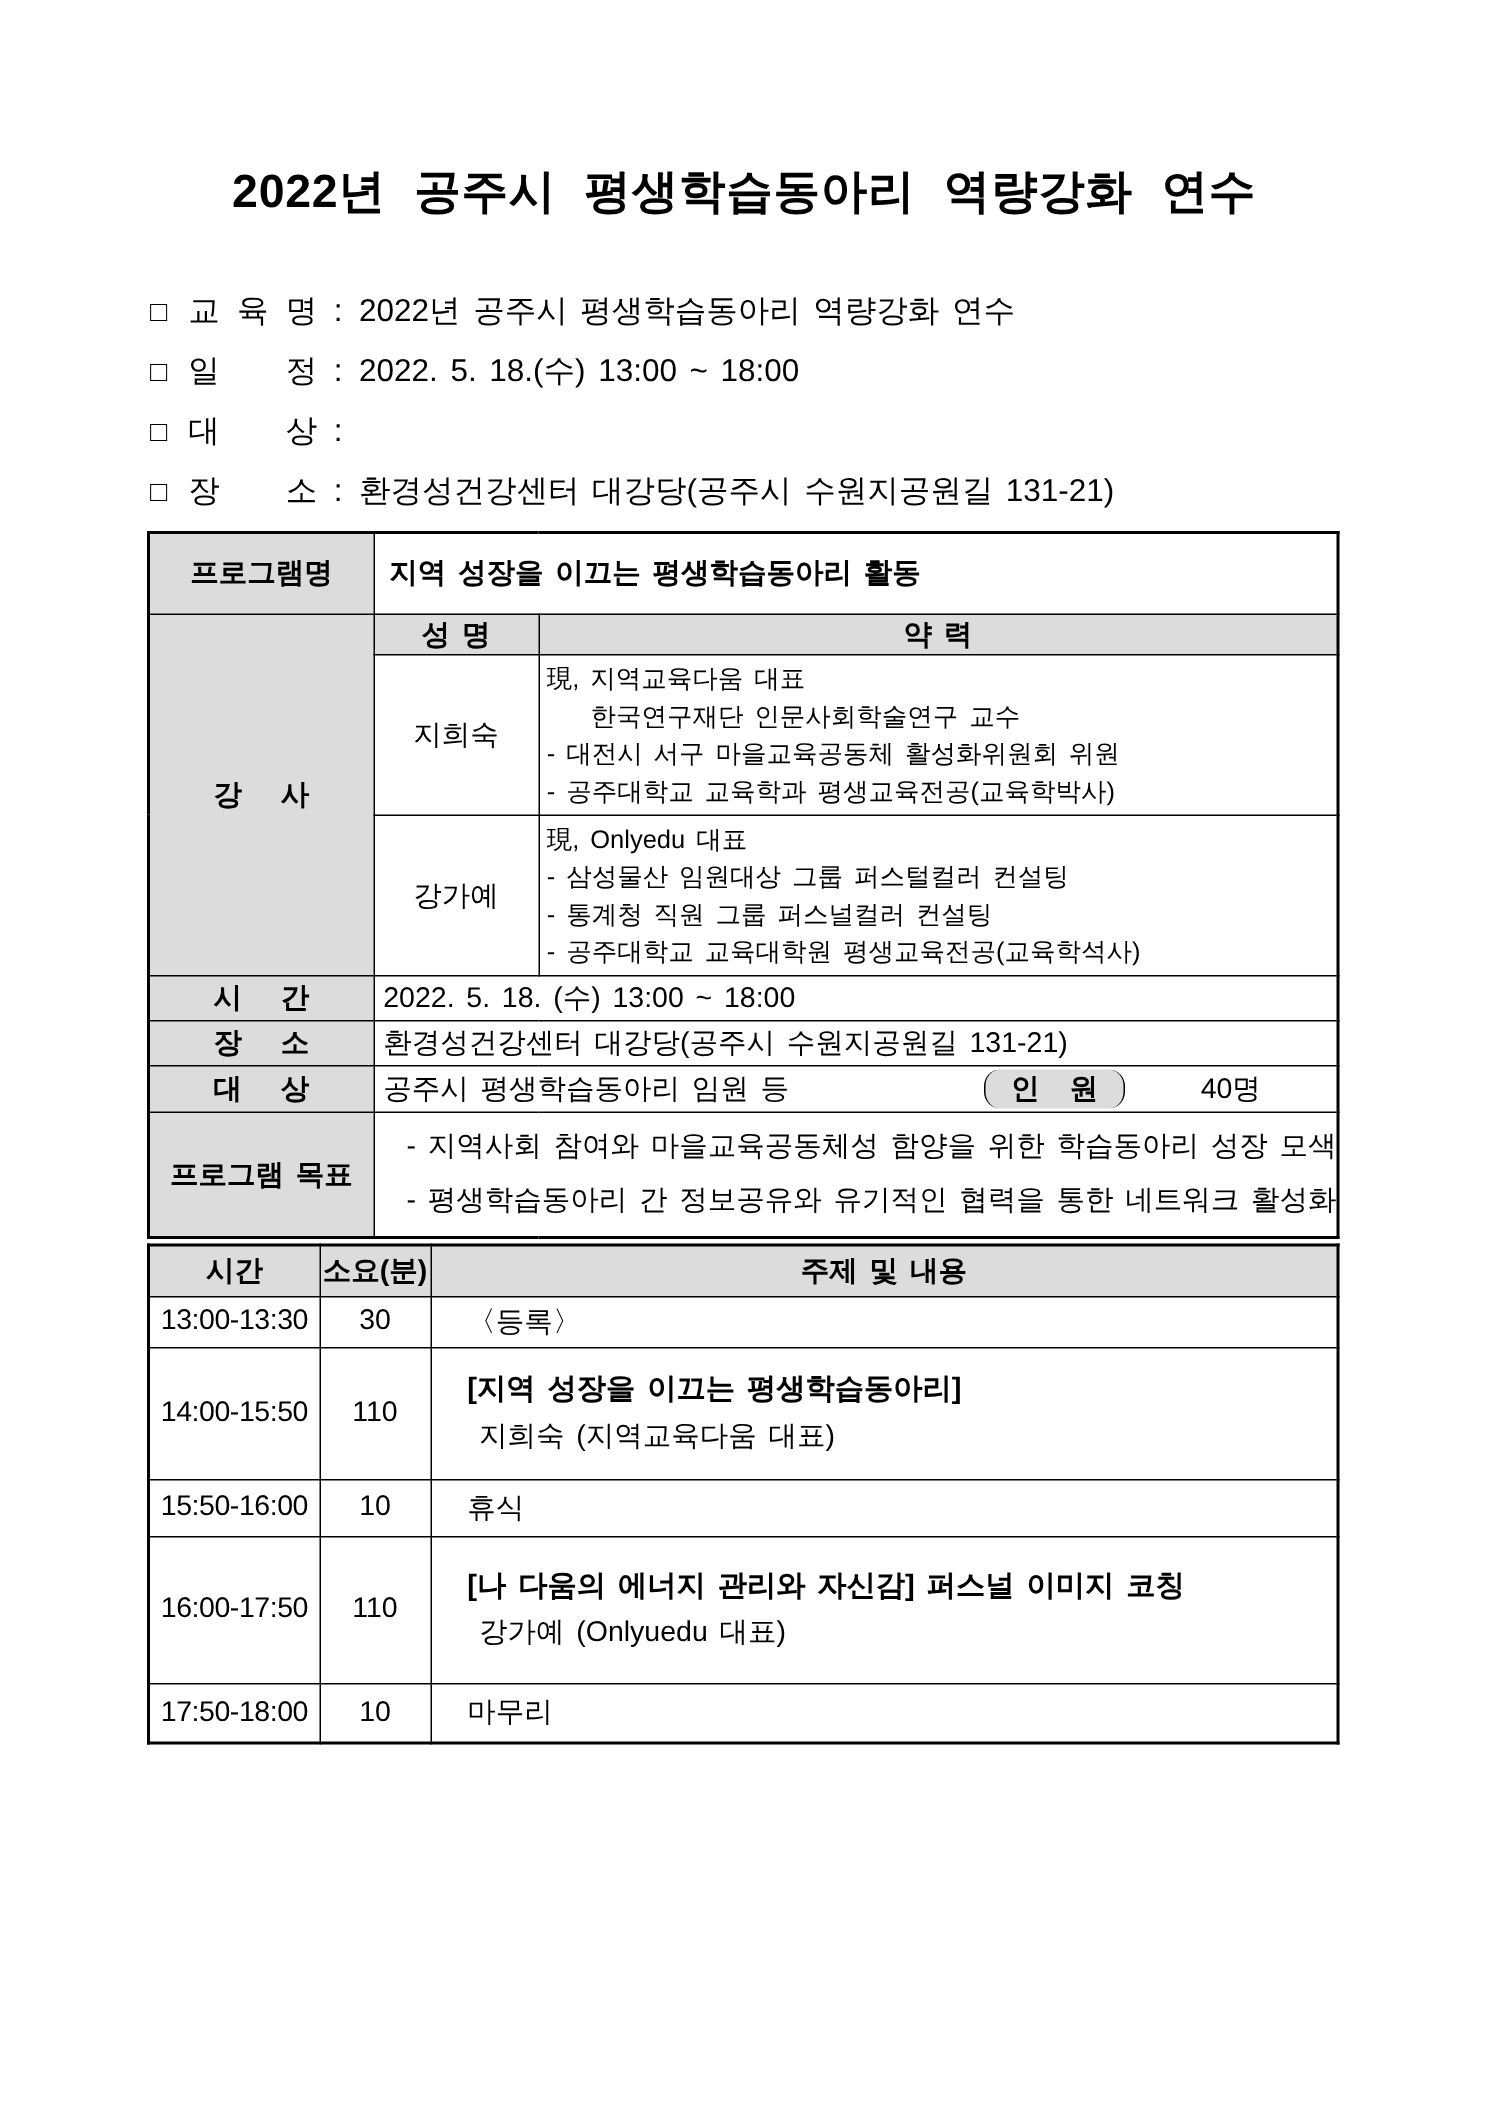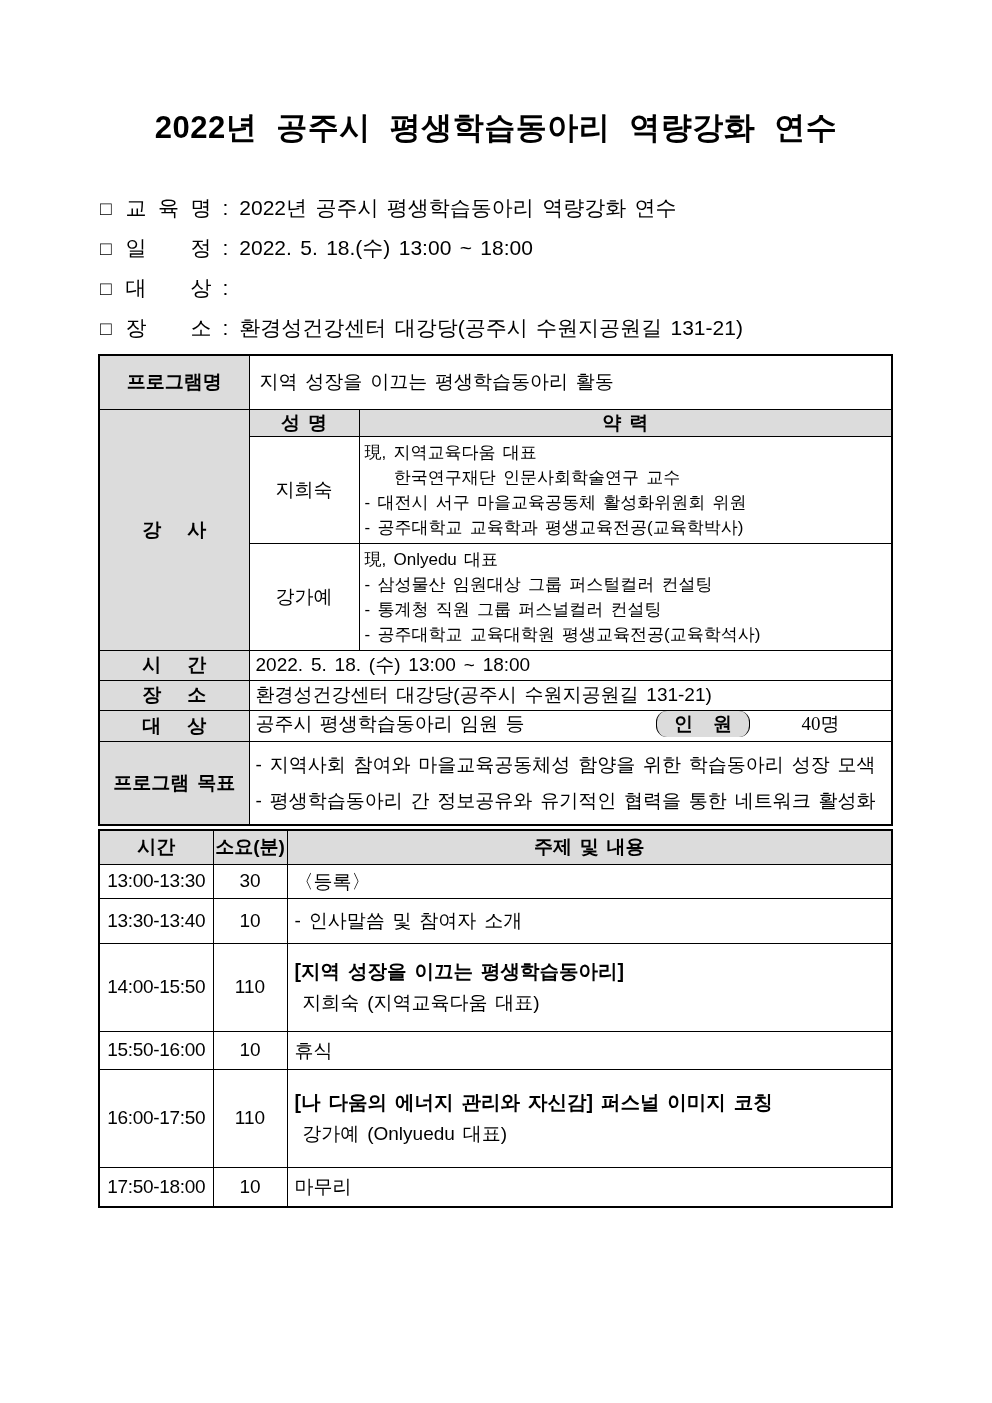--- a/index.html
+++ b/index.html
@@ -31,45 +31,45 @@
   td { border:1px solid #000; padding:0; vertical-align:middle; }
   .t1, .t2 { border:2px solid #000; width:793px; }
   .gray { background:#dcdcdc; }
   .b { font-weight:bold; }
   .w64 { width:64px; }
   .w58 { width:58px; }
 
   
   .t1 td { font-size:19px; }
   .t1 .lblcell { font-weight:bold; text-align:center; }
-  .prog-name { font-weight:normal; font-size:22px; padding-left:10px;margin-top:15px; }
+  .prog-name { font-weight:bold; font-size:22px; padding-left:10px;margin-top:15px; }
   .subhdr { font-weight:bold; text-align:center; font-size:19px;margin-left:38px; }
   .name-cell { text-align:center; font-size:19px; }
   .bio-cell { padding:3px 2px 3px 5px; }
   .bio-line { white-space:pre; font-size:17px; line-height:25px; }
   .val-cell { padding-left:6px;margin-top:44px; }
   .val-text { white-space:pre; }
   .nopad { padding:0; }
-  .target-flex { display:flex; height:30px; align-items:flex-start;font-family:Liberation Serif, serif; }
+  .target-flex { display:flex; height:30px; align-items:center; }
   .target-value { flex:1; display:flex; align-items:center; padding-left:6px; }
   .cap-label {
     width:92px; border-left:1px solid #000; border-right:1px solid #000;
     background:#dcdcdc; display:flex; align-items:center; justify-content:center; font-weight:bold;border-radius:11px;
   }
   .cap-value { width:141px; display:flex; align-items:center; justify-content:center; }
-  .goal-cell { padding-left:6px; }
+  .goal-cell { padding-left:6px;text-align:right; }
   .goal-line { white-space:pre; font-size:19px; line-height:36px; }
 
   
   .t2 { margin-top:3px; }
   .t2 td { font-size:19px; }
   .t2 .hd { font-weight:bold; text-align:center; font-size:19px; }
   .time-cell { text-align:center; font-size:18px; letter-spacing:-0.3px; }
   .dur-cell { text-align:center; font-size:18px; }
-  .content-cell { padding-left:7px; }
+  .content-cell { padding-left:24px; }
   .sch-line { white-space:pre; font-size:19px; line-height:31px; }
   .sch-line.b { font-size:19.5px; }
 </style>
 </head>
 <body>
 
 <div class="page">
 
   <div class="doc-title">2022년 공주시 평생학습동아리 역량강화 연수</div>
 
@@ -189,27 +189,20 @@
       <td class="gray hd">소요(분)</td>
       <td class="gray hd">주제 및 내용</td>
     </tr>
     <tr style="height:34px">
       <td class="time-cell">13:00-13:30</td>
       <td class="dur-cell">30</td>
       <td class="content-cell">
         <div class="sch-line">〈등록〉</div>
       </td>
     </tr>
-    <tr style="height:45px">
-      <td class="time-cell">13:30-13:40</td>
-      <td class="dur-cell">10</td>
-      <td class="content-cell">
-        <div class="sch-line">- 인사말씀 및 참여자 소개</div>
-      </td>
-    </tr>
     <tr style="height:88px">
       <td class="time-cell">14:00-15:50</td>
       <td class="dur-cell">110</td>
       <td class="content-cell">
         <div class="sch-line b">[지역 성장을 이끄는 평생학습동아리]</div>
         <div class="sch-line"> 지희숙 (지역교육다움 대표)</div>
       </td>
     </tr>
     <tr style="height:38px">
       <td class="time-cell">15:50-16:00</td>

